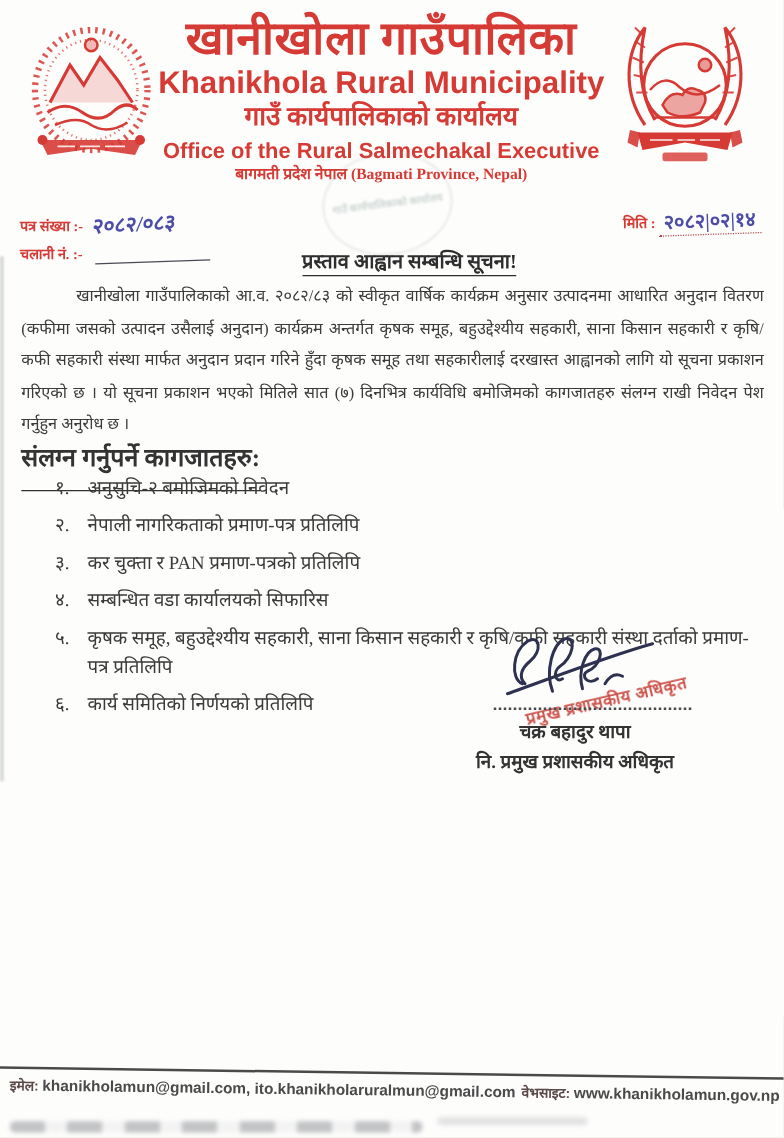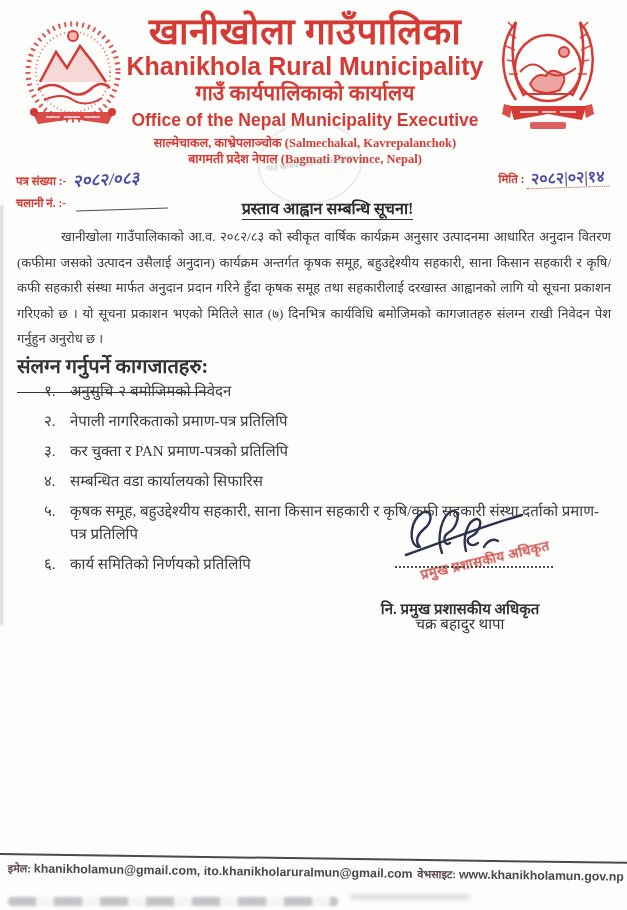--- a/index.html
+++ b/index.html
@@ -70,21 +70,21 @@
   .sig-block{position:absolute; left:340px; top:500px; width:280px; height:130px;}
   .sig-svg{position:absolute; left:60px; top:3px;}
   .stamp-red{
     position:absolute; left:78px; top:42px; width:210px;
     color:rgba(199,62,52,.88); font-size:13.5px; font-weight:bold;
     transform:rotate(-13deg); letter-spacing:.5px; filter:blur(.3px);
     white-space:nowrap;
   }
   .dotted-line{position:absolute; left:55px; top:66px; width:158px; border-bottom:2px dotted #4a4a4a;}
   .sig-name{position:absolute; left:20px; top:74px; width:200px; text-align:center;
-    font-size:15px; font-weight:normal; color:#333;margin-top:39px;}
+    font-size:15px; font-weight:bold; color:#333;}
   .sig-title{position:absolute; left:0px; top:98px; width:240px; text-align:center;
     font-size:15px; font-weight:bold; color:#333;}
 
   
   .footer{position:absolute; left:-4px; top:853px; width:640px; transform:rotate(0.8deg); transform-origin:left top;}
   .footer-rule{border-top:2.2px solid #4a4a4a; width:100%;}
   .footer-row{display:flex; justify-content:space-between; padding:5px 12px 0 12px;
     font-family:"Liberation Sans",sans-serif; font-size:12.3px; color:#4a4a4a; font-weight:bold;}
   .footer-label{font-size:11px; color:#5a4a4a; margin-right:3px;}
 
@@ -147,22 +147,21 @@
       <g stroke="#fff" stroke-width="1.3" opacity=".9">
         <path d="M30,98 h18 M52,98 h14 M70,98 h16"></path>
       </g>
     </svg>
   </div>
 
   <div class="hdr-center">
     <div class="t-np red">खानीखोला गाउँपालिका</div>
     <div class="t-en red">Khanikhola Rural Municipality</div>
     <div class="o-np red">गाउँ कार्यपालिकाको कार्यालय</div>
-    <div class="o-en red">Office of the Nepal Municipality Executive</div>
-    <div class="addr red">साल्मेचाकल, काभ्रेपलाञ्चोक (Salmechakal, Kavrepalanchok)</div>
+    <div class="o-en red">Office of the Rural Salmechakal Executive</div>
     <div class="addr2 red">बागमती प्रदेश नेपाल (Bagmati Province, Nepal)</div>
   </div>
 
   <div class="faint-stamp">
     <span>गाउँ कार्यपालिकाको कार्यालय</span>
   </div>
 
   <div class="meta-left">
     <div class="row">
       <span class="red">पत्र संख्या :-</span>

